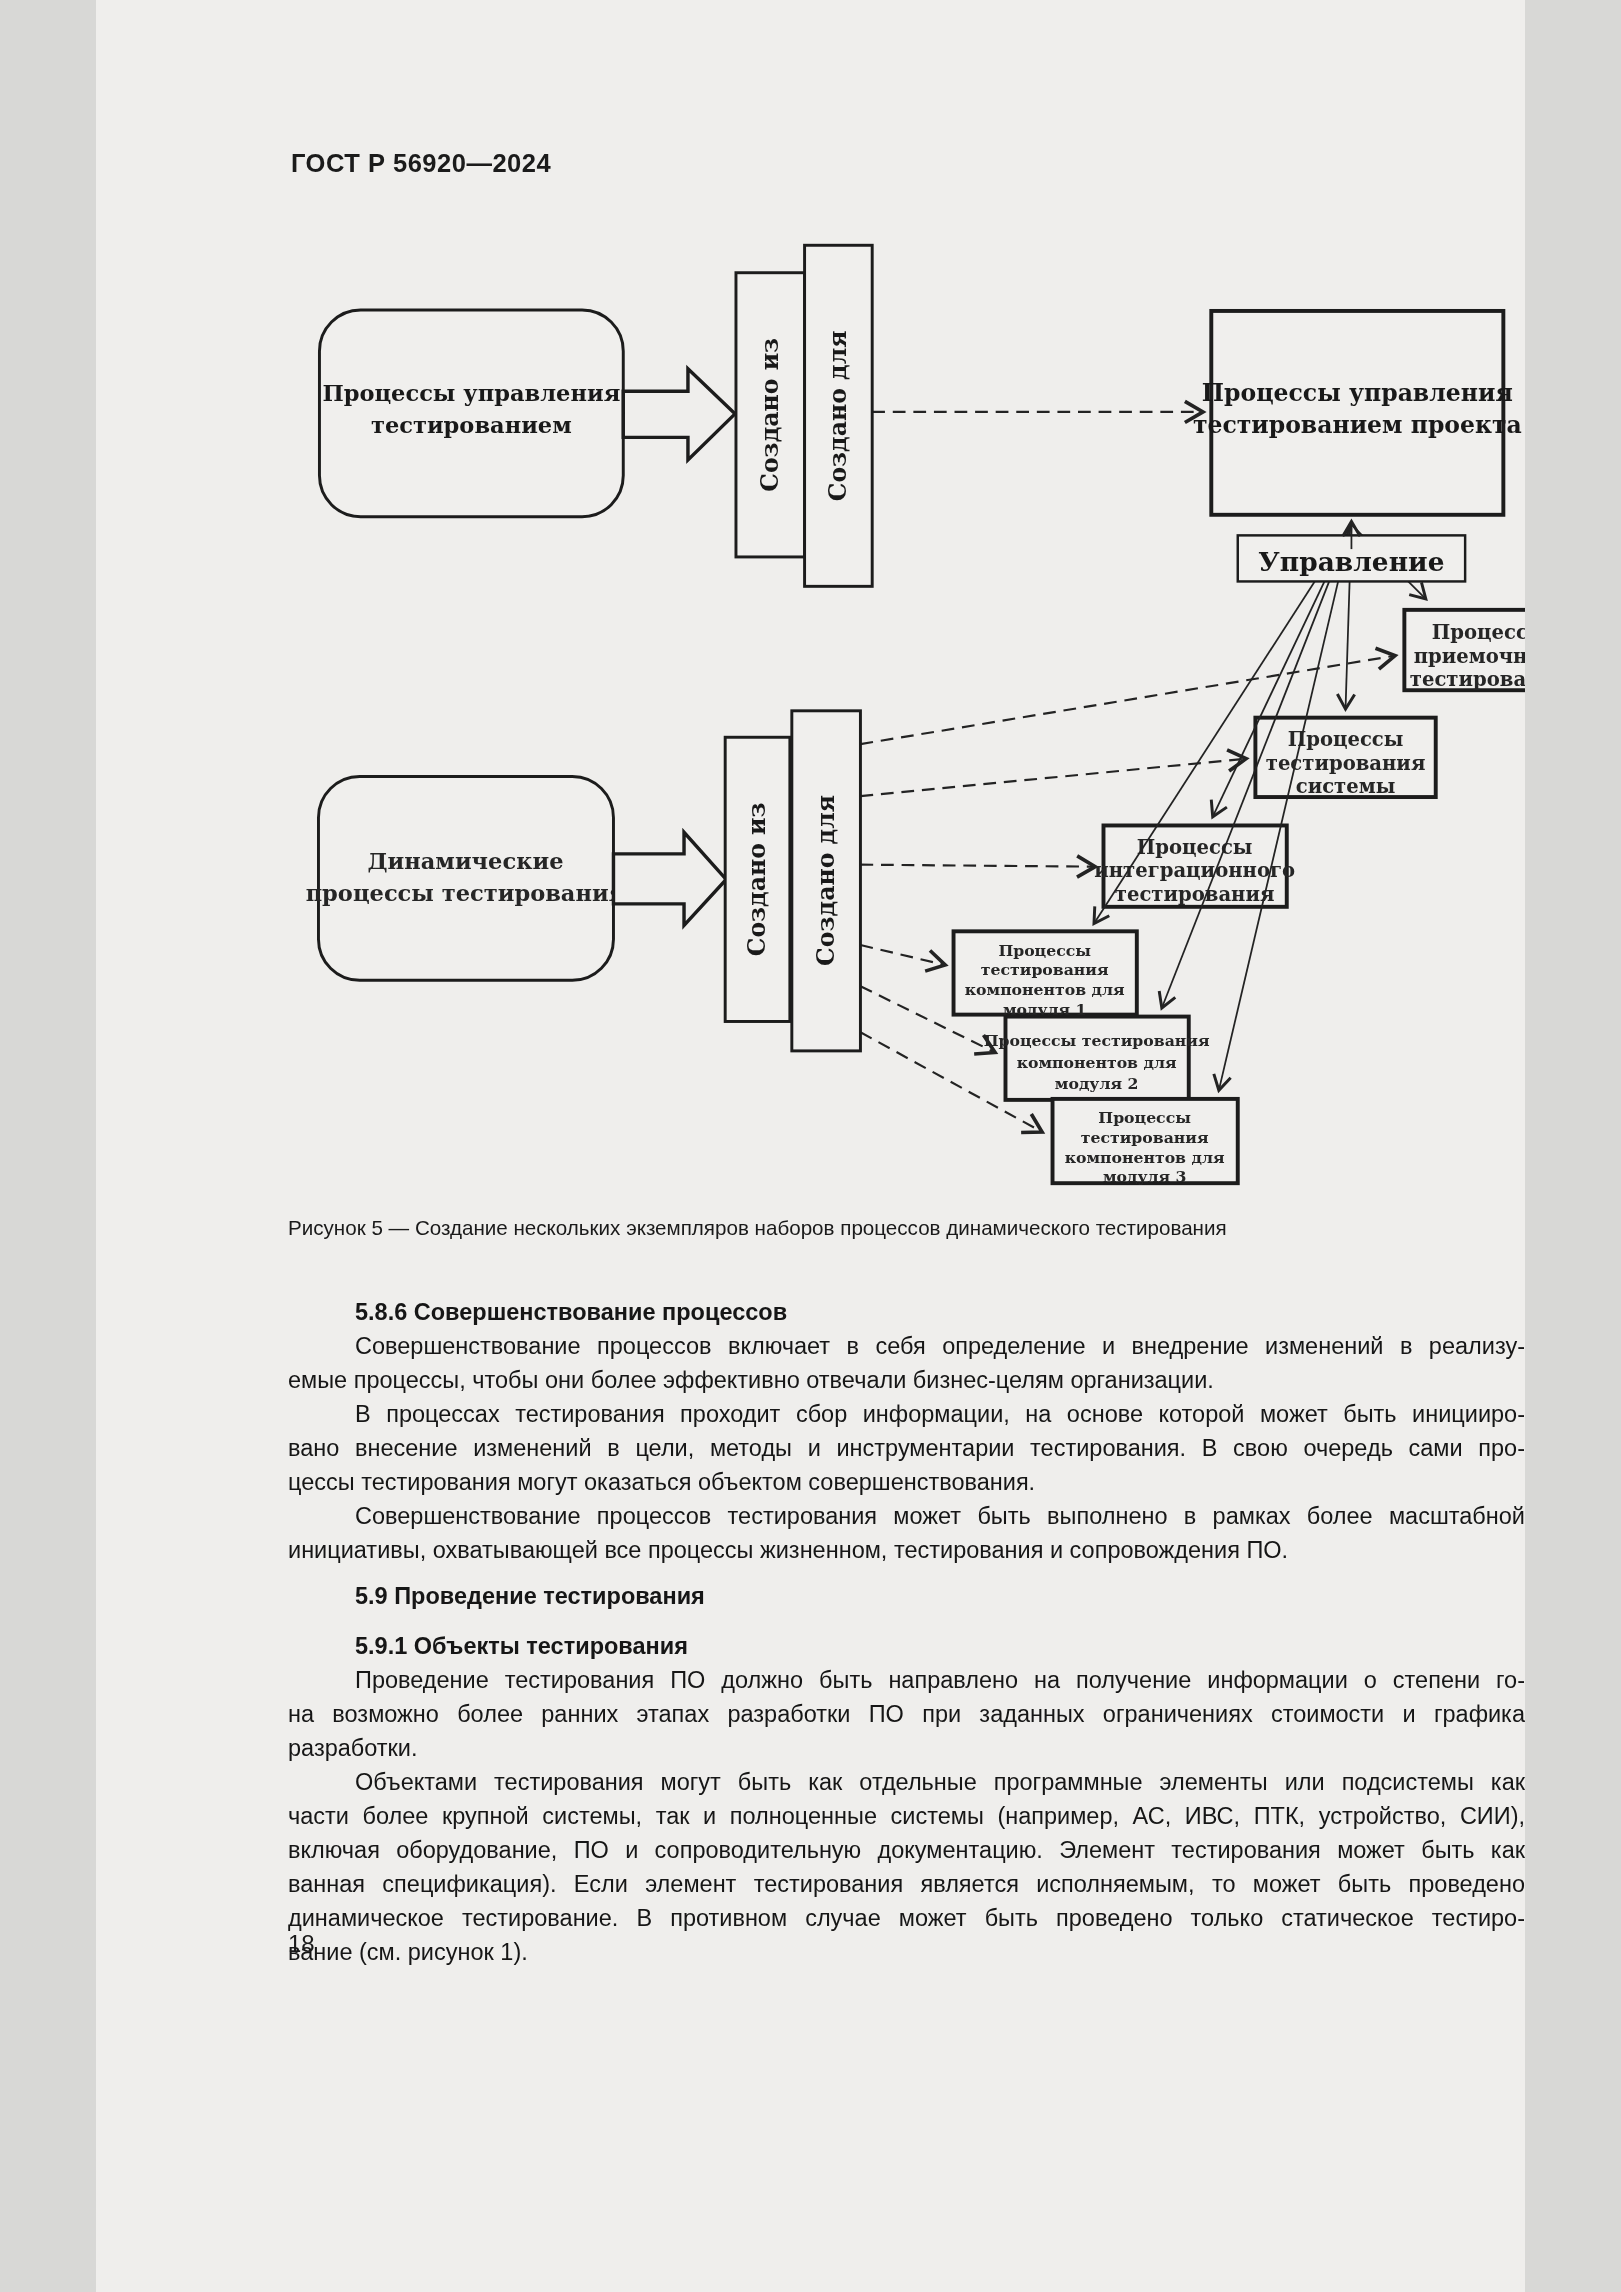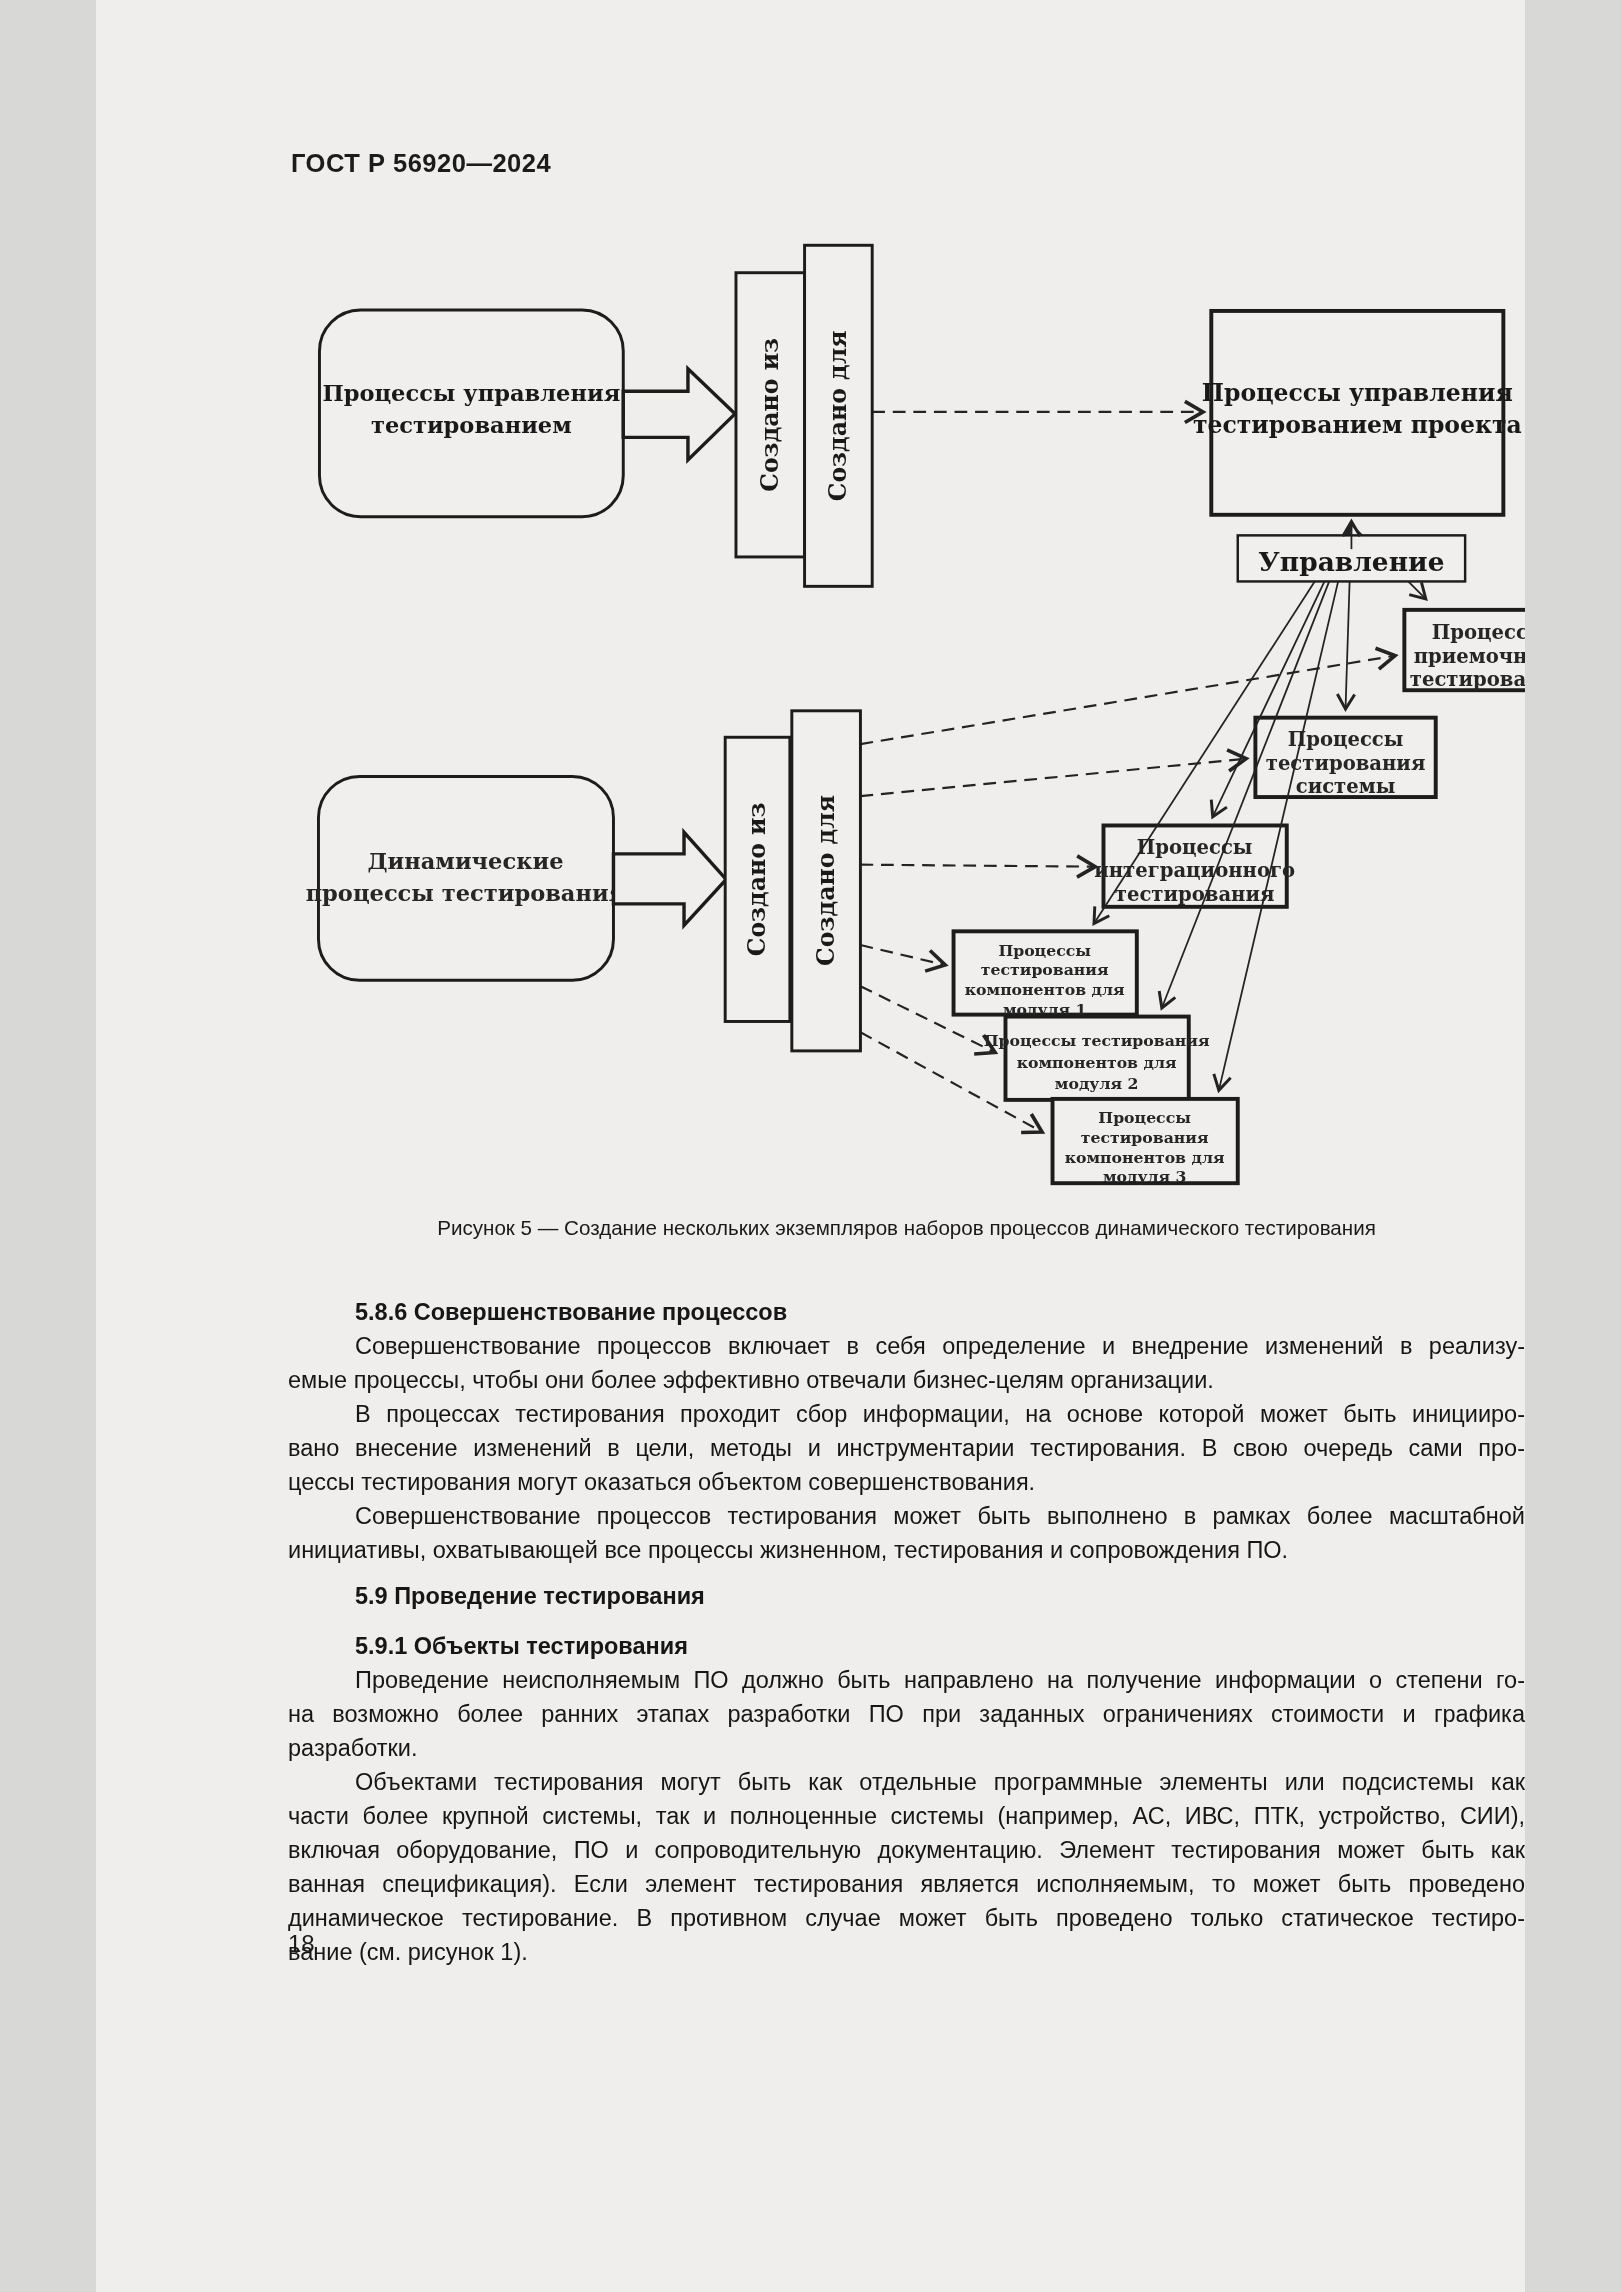--- a/index.html
+++ b/index.html
@@ -23,21 +23,21 @@
     font-family:"DejaVu Serif","Liberation Serif",serif;
     font-weight:bold;fill:#191919;text-anchor:middle;
   }
   .fz23{font-size:23px;} .fz24{font-size:24px;} .fz27{font-size:27px;}
   .fz20{font-size:20px;} .fz16{font-size:16px;}
   .soft{fill:#262626;}
   .dash{stroke:#232323;stroke-width:2.2px;fill:none;stroke-dasharray:13 8;}
   .fan{stroke:#232323;stroke-width:1.8px;fill:none;}
   
   .textcol{position:absolute;left:192px;top:1215px;width:1237px;font-size:23.5px;color:#161616;}
-  .fig-caption{font-size:20.6px;line-height:25.5px;text-align:center;margin:0 0 55px 0;color:#1a1a1a;}
+  .fig-caption{font-size:20.6px;line-height:25.5px;margin:0 0 55px 0;color:#1a1a1a;}
   .h1{font-weight:bold;line-height:33px;padding-left:67px;margin:0;}
   .h-gap1{margin-top:13.7px;} .h-gap2{margin-top:16.7px;}
   .para{margin:0;}
   .bline{line-height:34px;text-align:justify;text-align-last:justify;}
   .bline.first{text-indent:67px;}
   .bline.last{text-align-last:left;}
   .h1 + .para{margin-top:0;}
   .pagenum{position:absolute;left:192px;top:1930px;font-size:24px;color:#1a1a1a;}
 </style>
 </head>
@@ -179,21 +179,21 @@
     </div>
     <div class="para">
       <div class="bline first">Совершенствование процессов тестирования может быть выполнено в рамках более масштабной</div>
       <div class="bline last">инициативы, охватывающей все процессы жизненном, тестирования и сопровождения ПО.</div>
     </div>
 
     <p class="h1 h-gap1">5.9 Проведение тестирования</p>
 
     <p class="h1 h-gap2">5.9.1 Объекты тестирования</p>
     <div class="para">
-      <div class="bline first">Проведение неисполняемым ПО должно быть направлено на получение информации о степени го-</div>
+      <div class="bline first">Проведение тестирования ПО должно быть направлено на получение информации о степени го-</div>
       <div class="bline">на возможно более ранних этапах разработки ПО при заданных ограничениях стоимости и графика</div>
       <div class="bline last">разработки.</div>
     </div>
     <div class="para">
       <div class="bline first">Объектами тестирования могут быть как отдельные программные элементы или подсистемы как</div>
       <div class="bline">части более крупной системы, так и полноценные системы (например, АС, ИВС, ПТК, устройство, СИИ),</div>
       <div class="bline">включая оборудование, ПО и сопроводительную документацию. Элемент тестирования может быть как</div>
       <div class="bline">ванная спецификация). Если элемент тестирования является исполняемым, то может быть проведено</div>
       <div class="bline">динамическое тестирование. В противном случае может быть проведено только статическое тестиро-</div>
       <div class="bline last">вание (см. рисунок 1).</div>

